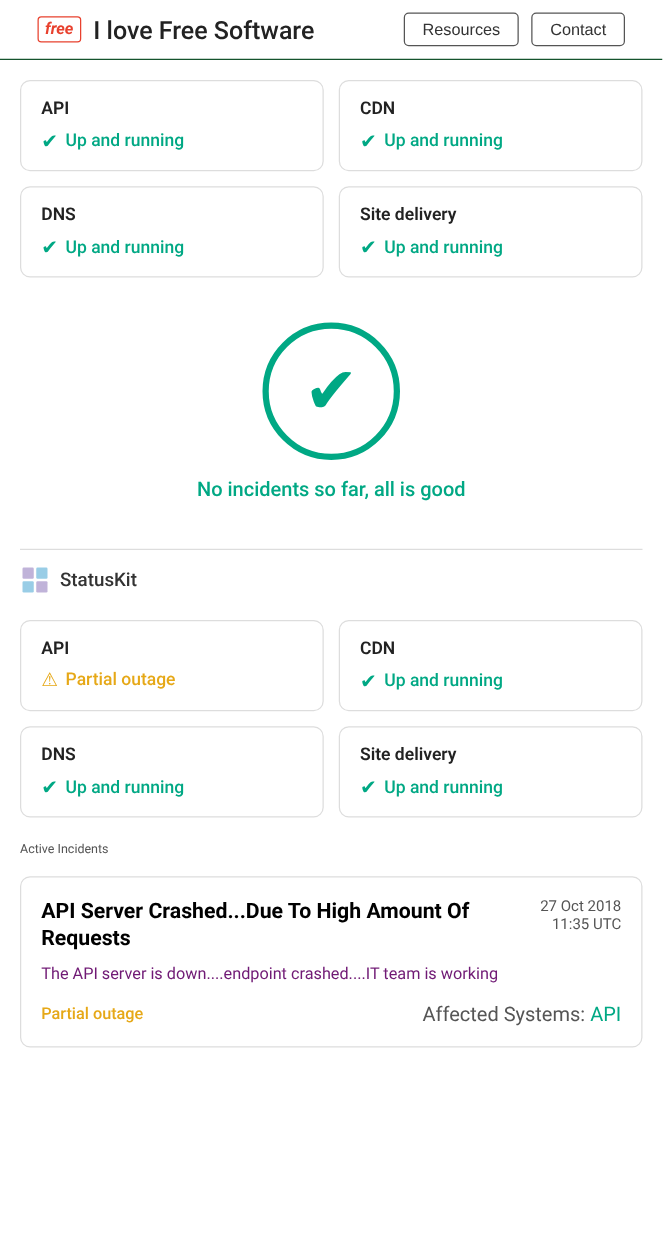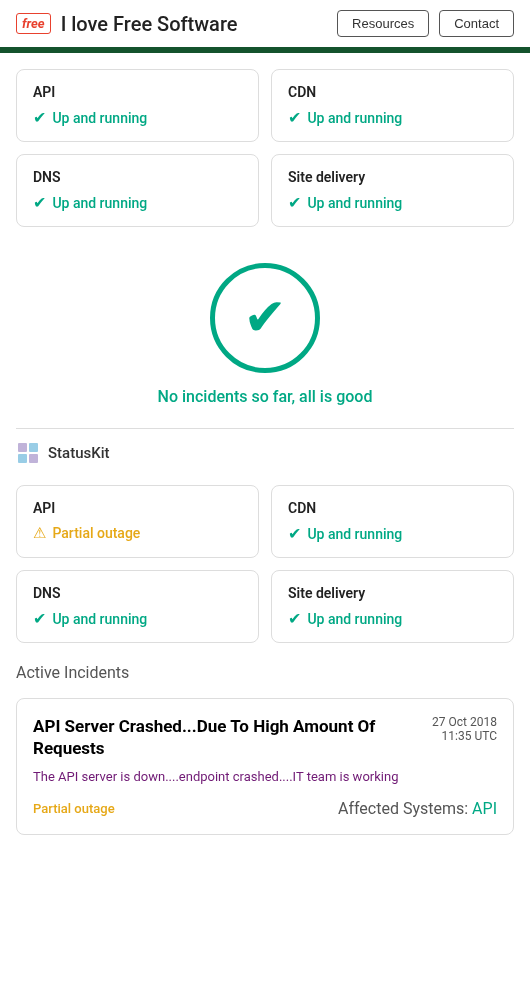--- a/index.html
+++ b/index.html
@@ -9,22 +9,22 @@
       width: 530px;
       min-height: 987px;
       color: #333;
       font-size: 14px;
     }
 
     
     .header {
       display: flex;
       align-items: center;
-      padding: 10px 16px;
-      border-bottom: 6px solid #14532d;
+      padding: 10px 30px;
+      border-bottom: 1px solid #14532d;
       gap: 10px;
     }
     .header-logo {
       color: #e8412e;
       font-weight: bold;
       font-size: 13px;
       border: 1px solid #e8412e;
       padding: 2px 5px;
       border-radius: 3px;
       font-style: italic;
@@ -107,21 +107,21 @@
     }
     .big-check {
       color: #00a884;
       font-size: 52px;
       line-height: 1;
     }
     .big-status-text {
       color: #00a884;
       font-size: 16px;
       font-weight: 500;
-      margin-bottom: 12px;
+      margin-bottom: 28px;
     }
 
     
     .divider {
       border: none;
       border-top: 1px solid #ddd;
       margin: 0 16px;
     }
 
     
@@ -137,21 +137,21 @@
     }
     .statuskit-title {
       font-size: 15px;
       font-weight: 500;
       color: #333;
     }
 
     
     .active-incidents-label {
       padding: 4px 16px 8px;
-      font-size: 16px;
+      font-size: 10px;
       color: #555;
     }
 
     
     .incident-card {
       margin: 8px 16px 16px;
       border: 1px solid #ddd;
       border-radius: 8px;
       padding: 16px;
     }

